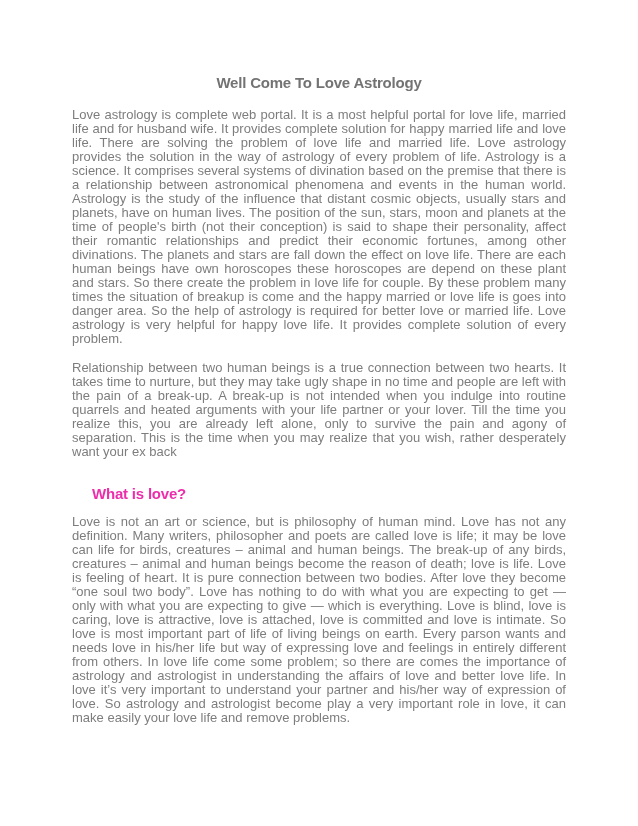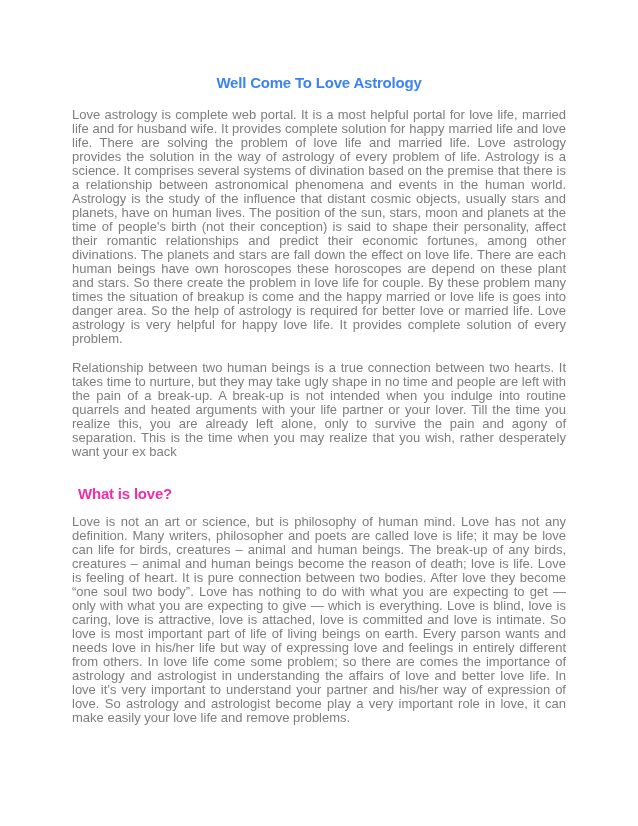--- a/index.html
+++ b/index.html
@@ -15,25 +15,25 @@
     background: #ffffff;
     padding: 74px 72px 0 72px;
     overflow: hidden;
     font-family: "Liberation Sans", "DejaVu Sans", sans-serif;
   }
   .main-title {
     margin: 0 0 17px 0;
     font-size: 15px;
     font-weight: bold;
     letter-spacing: -0.2px;
-    color: #3b82f6;
+    color: #737373;
     text-align: center;
   }
   .sub-title {
-    margin: 26px 0 13px 0;
+    margin: 26px 0 13px 14px;
     padding-left: 6px;
     font-size: 15px;
     font-weight: bold;
     letter-spacing: -0.2px;
     color: #ee2daa;
     text-align: left;
   }
   .body-par {
     margin: 0 0 15px 0;
     font-size: 13px;

